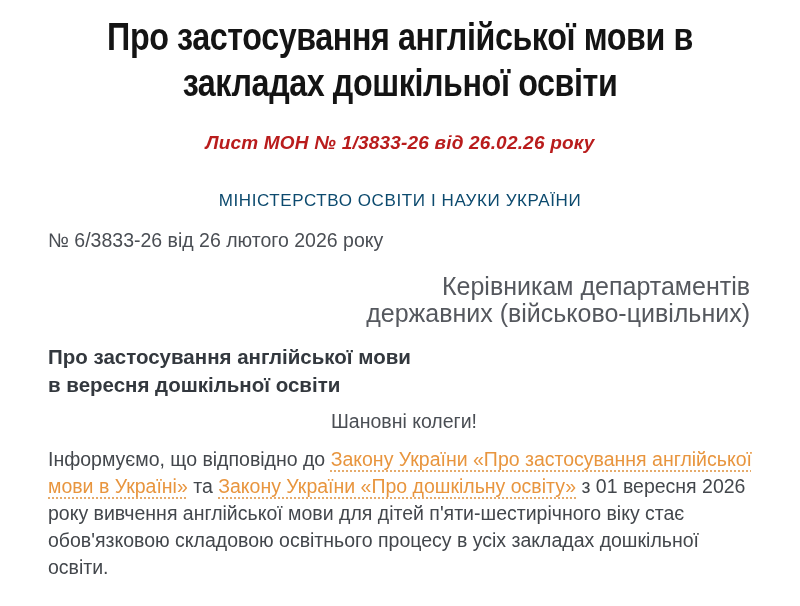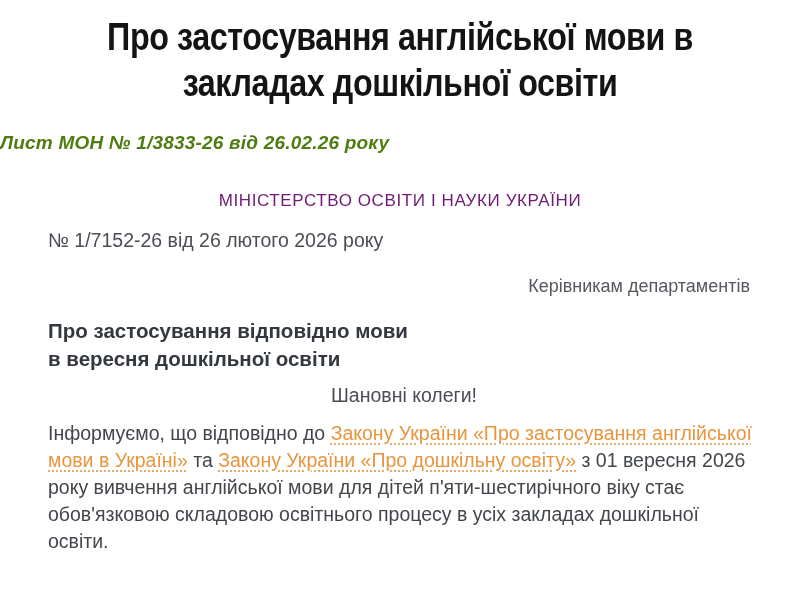--- a/index.html
+++ b/index.html
@@ -23,43 +23,43 @@
     font-size: 38px;
     line-height: 46px;
     color: #141414;
     letter-spacing: -0.5px;
     transform: scaleX(0.85);
     transform-origin: 400px 0;
   }
   .title div { white-space: nowrap; }
   .subtitle {
     margin-top: 26px;
-    text-align: left;
+    text-align: center;
     font-size: 19px;
     font-weight: 700;
     font-style: italic;
-    color: #4d7c0f;
+    color: #b91c1c;
     letter-spacing: 0.2px;
   }
   .ministry {
     margin-top: 37px;
     text-align: center;
     font-size: 17px;
-    color: #701a75;
+    color: #0c4a6e;
     letter-spacing: 0.6px;
   }
   .refline {
     margin: 18px 48px 0 48px;
     font-size: 19.5px;
     color: #4a4e54;
   }
   .address {
     margin: 21px 50px 0 0;
     text-align: right;
-    font-size: 18px;
+    font-size: 25px;
     line-height: 26.5px;
     color: #55585e;
   }
   .subject {
     margin: 17px 48px 0 48px;
     font-size: 20.5px;
     font-weight: 700;
     line-height: 28px;
     color: #33383e;
   }
@@ -93,28 +93,29 @@
 
   <h1 class="title">
     <div>Про застосування англійської мови в</div>
     <div>закладах дошкільної освіти</div>
   </h1>
 
   <div class="subtitle">Лист МОН № 1/3833-26 від 26.02.26 року</div>
 
   <div class="ministry">МІНІСТЕРСТВО ОСВІТИ І НАУКИ УКРАЇНИ</div>
 
-  <div class="refline">№ 1/7152-26 від 26 лютого 2026 року</div>
+  <div class="refline">№ 6/3833-26 від 26 лютого 2026 року</div>
 
   <div class="address">
     <div>Керівникам департаментів</div>
+    <div>державних (військово-цивільних)</div>
   </div>
 
   <div class="subject">
-    <div>Про застосування відповідно мови</div>
+    <div>Про застосування англійської мови</div>
     <div>в вересня дошкільної освіти</div>
   </div>
 
   <div class="salutation">Шановні колеги!</div>
 
   <p class="body-par"><span>Інформуємо, що відповідно до </span><a class="link" href="#">Закону України «Про застосування англійської мови в Україні»</a><span> та </span><a class="link" href="#">Закону України «Про дошкільну освіту»</a><span> з 01 вересня 2026 року вивчення англійської мови для дітей п'яти-шестирічного віку стає обов'язковою складовою освітнього процесу в усіх закладах дошкільної освіти.</span></p>
 
 </div>
 
 </body></html>

